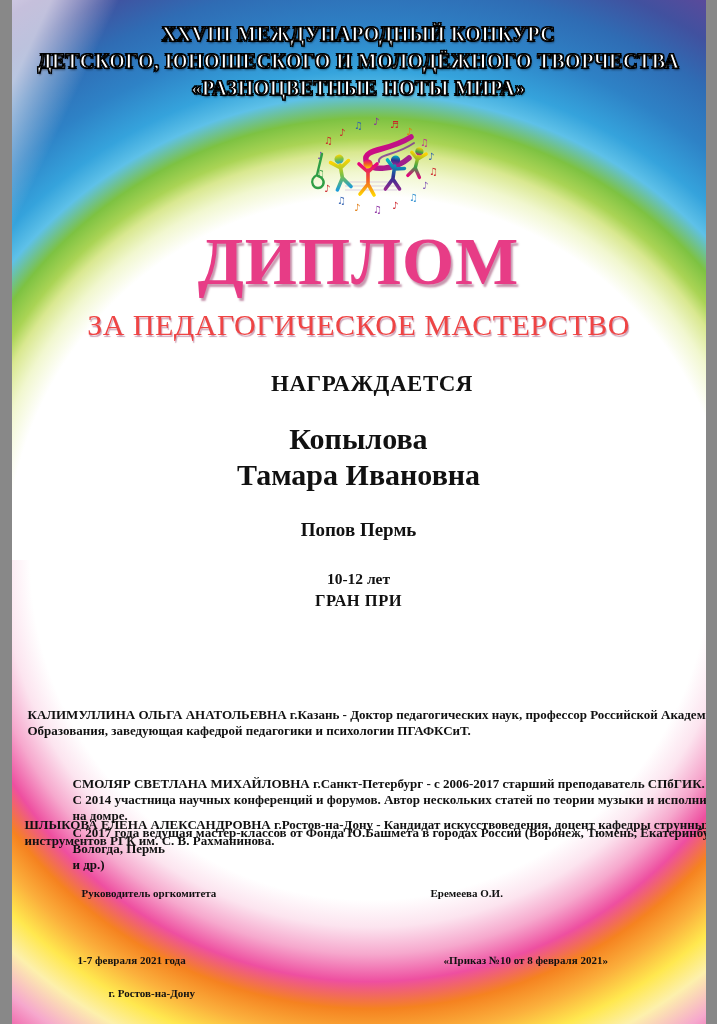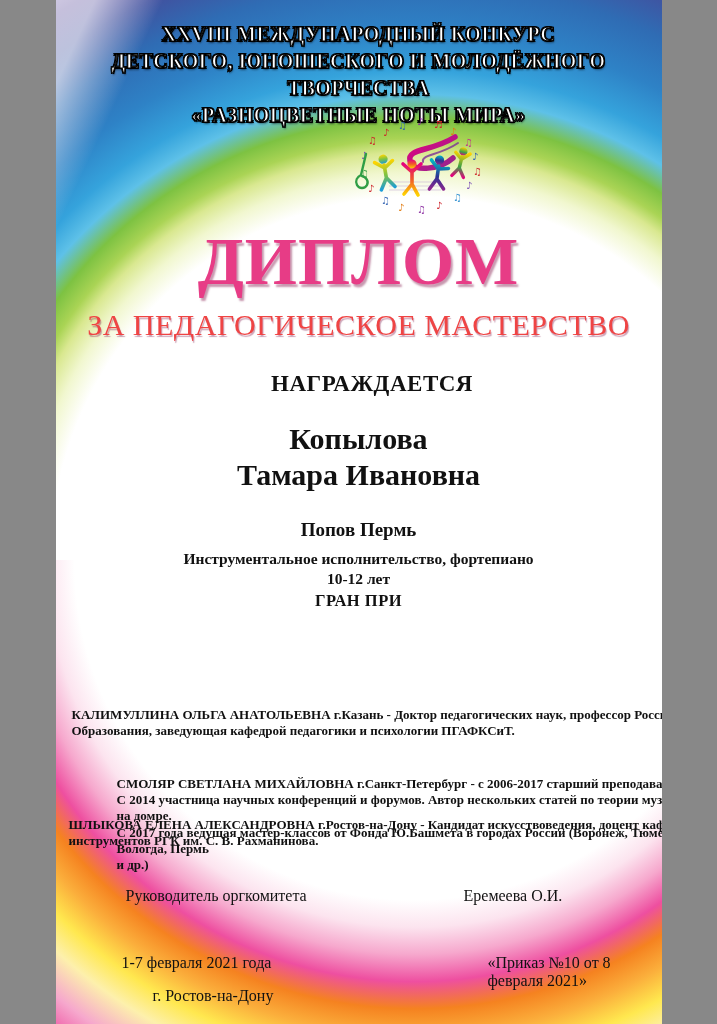--- a/index.html
+++ b/index.html
@@ -1,17 +1,17 @@
 <!DOCTYPE html>
 <html><head>
 <meta charset="utf-8">
 <style>
   html,body{margin:0;padding:0;background:#888;}
   .page{
-    position:relative;width:606px;height:1024px;margin:0 auto;overflow:hidden;
+    position:relative;width:694px;height:1024px;margin:0 auto;overflow:hidden;
     background:#fff;
     font-family:"Liberation Serif","DejaVu Serif",serif;
     color:#111;
   }
   .abs{position:absolute;}
   .ctr{left:0;right:0;text-align:center;}
 
   
   .bg-top{
     left:0;top:0;width:717px;height:560px;
@@ -56,23 +56,23 @@
   .result{top:591px;font-size:16.5px;font-weight:700;letter-spacing:.5px;}
 
   
   .jury{left:13px;width:696px;font-size:13px;line-height:16.2px;font-weight:700;
     white-space:pre-line;text-align:left;}
   .jury1{top:707px;padding-left:3px;}
   .jury2{top:776px;margin-left:48px;}
   .jury3{top:817px;}
 
   
-  .foot{font-size:16px;font-weight:400;}
+  .foot{font-size:11px;font-weight:700;}
   .sig-role{left:70px;top:887px;}
-  .sig-name{left:408px;top:887px;}
+  .sig-name{left:419px;top:887px;}
   .date{left:66px;top:954px;}
   .order{left:432px;top:954px;}
   .city{left:97px;top:987px;}
 </style>
 </head>
 <body>
 
 <div class="page">
 
   <div class="abs bg-top"></div>
@@ -168,21 +168,20 @@
   <div class="abs ctr subtitle">ЗА ПЕДАГОГИЧЕСКОЕ МАСТЕРСТВО</div>
 
   <div class="abs ctr awarded">НАГРАЖДАЕТСЯ</div>
 
   <div class="abs ctr recipient">
     <div>Копылова</div>
     <div>Тамара Ивановна</div>
   </div>
 
   <div class="abs ctr student">Попов Пермь</div>
-  <div class="abs ctr nomination">Инструментальное исполнительство, фортепиано</div>
   <div class="abs ctr age">10-12 лет</div>
   <div class="abs ctr result">ГРАН ПРИ</div>
 
   <div class="abs jury jury1">КАЛИМУЛЛИНА ОЛЬГА АНАТОЛЬЕВНА  г.Казань - Доктор педагогических наук, профессор Российской Академии Образования, заведующая кафедрой педагогики и психологии ПГАФКСиТ.</div>
   <div class="abs jury jury2">СМОЛЯР СВЕТЛАНА МИХАЙЛОВНА  г.Санкт-Петербург - с 2006-2017 старший преподаватель СПбГИК.
 С 2014 участница научных конференций и форумов. Автор нескольких статей по теории музыки  и исполнительству на домре.
 С 2017 года ведущая мастер-классов от Фонда Ю.Башмета в городах России (Воронеж, Тюмень, Екатеринбург, Вологда, Пермь
  и др.)</div>
   <div class="abs jury jury3">ШЛЫКОВА ЕЛЕНА АЛЕКСАНДРОВНА  г.Ростов-на-Дону - Кандидат искусствоведения, доцент кафедры струнных инструментов РГК им. С. В. Рахманинова.</div>
 

